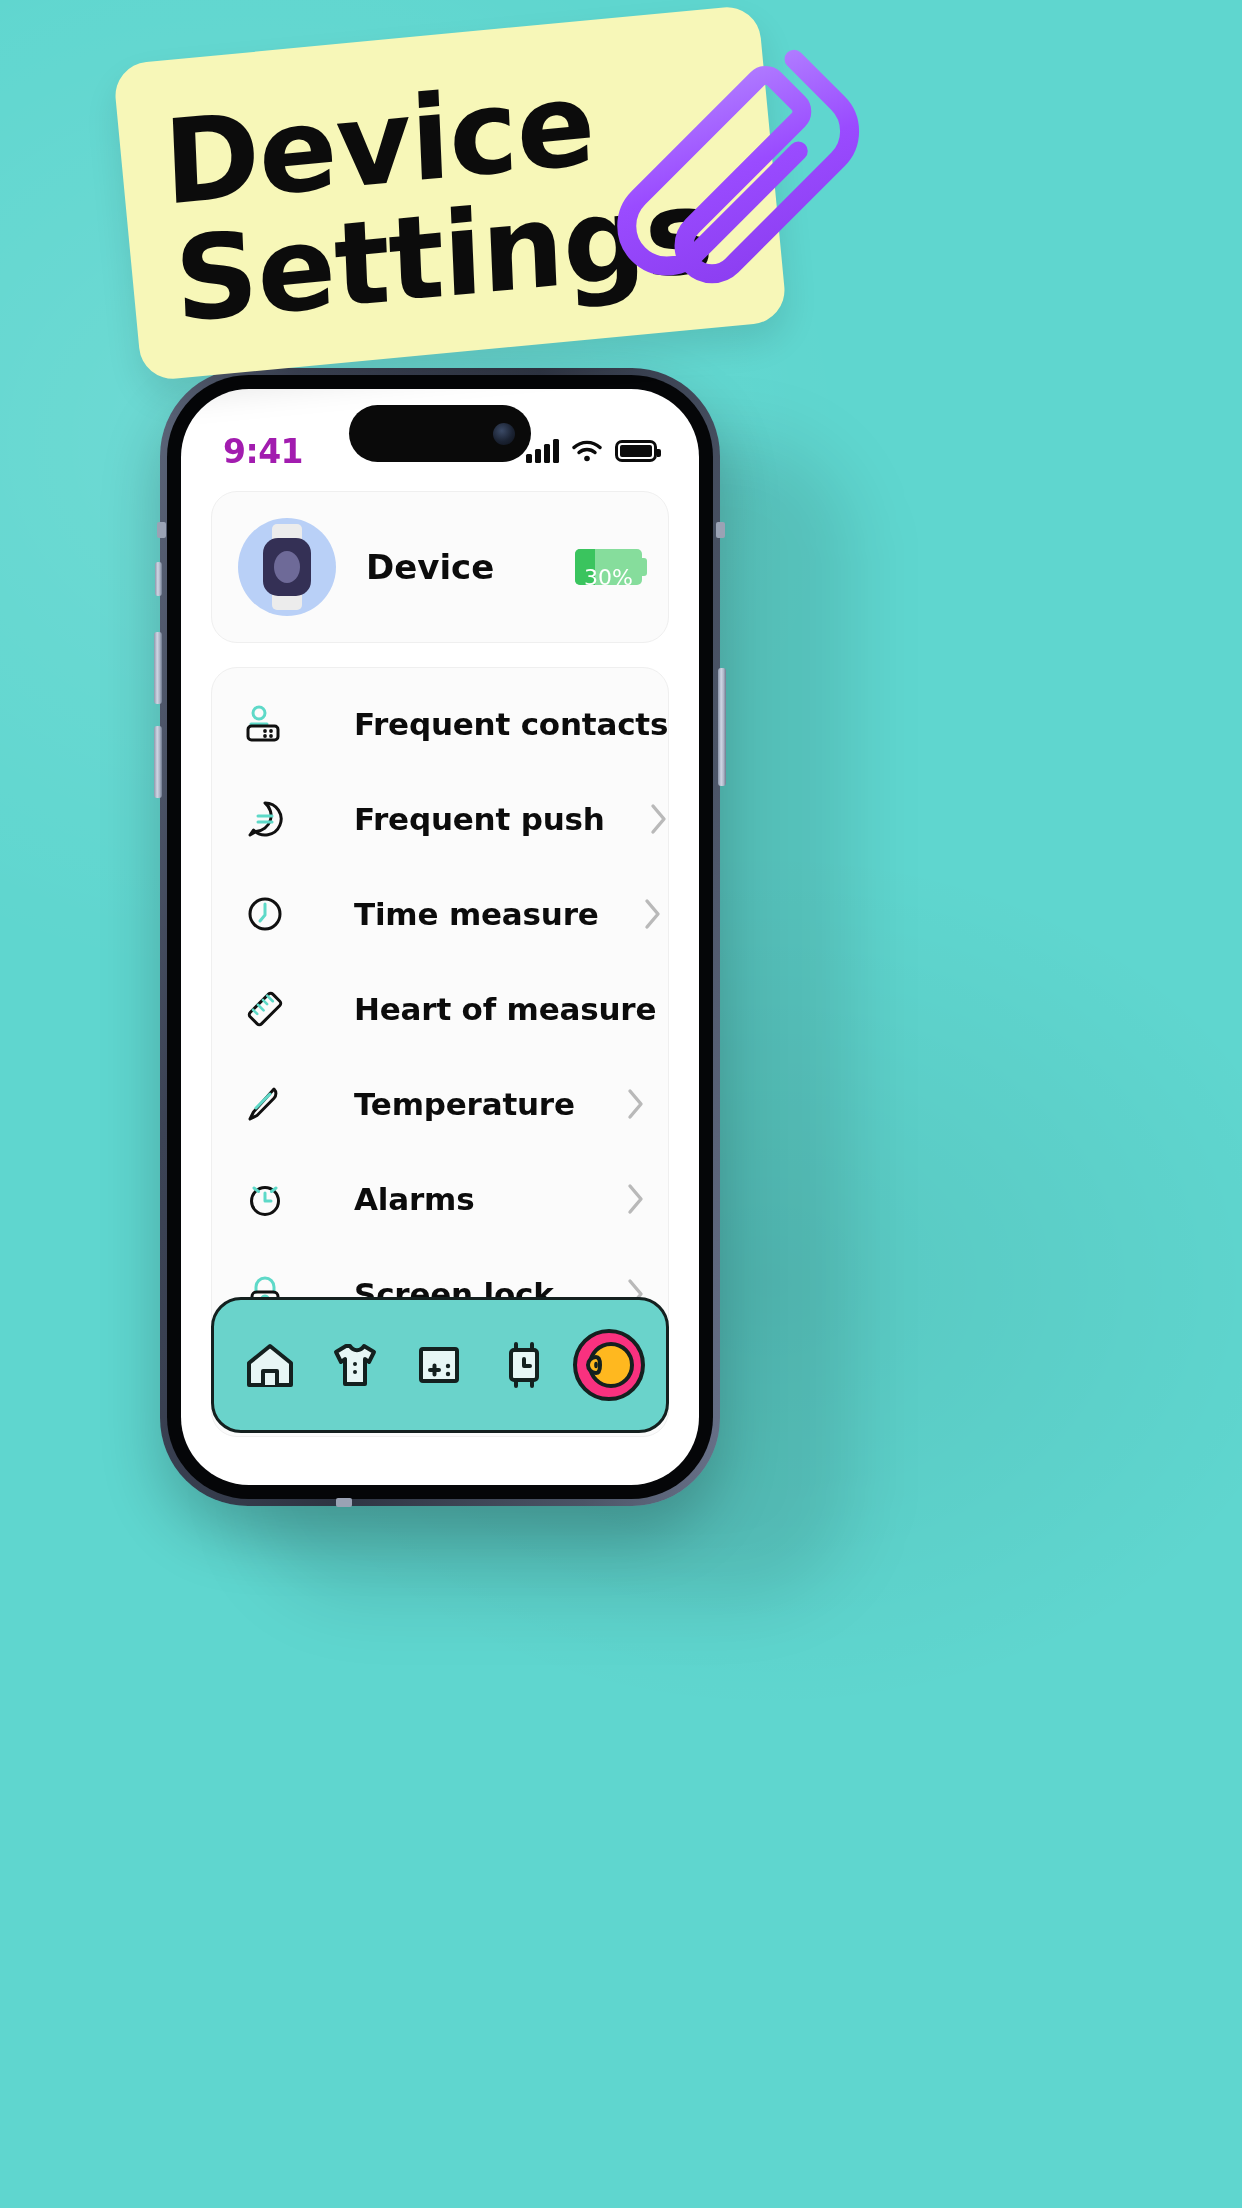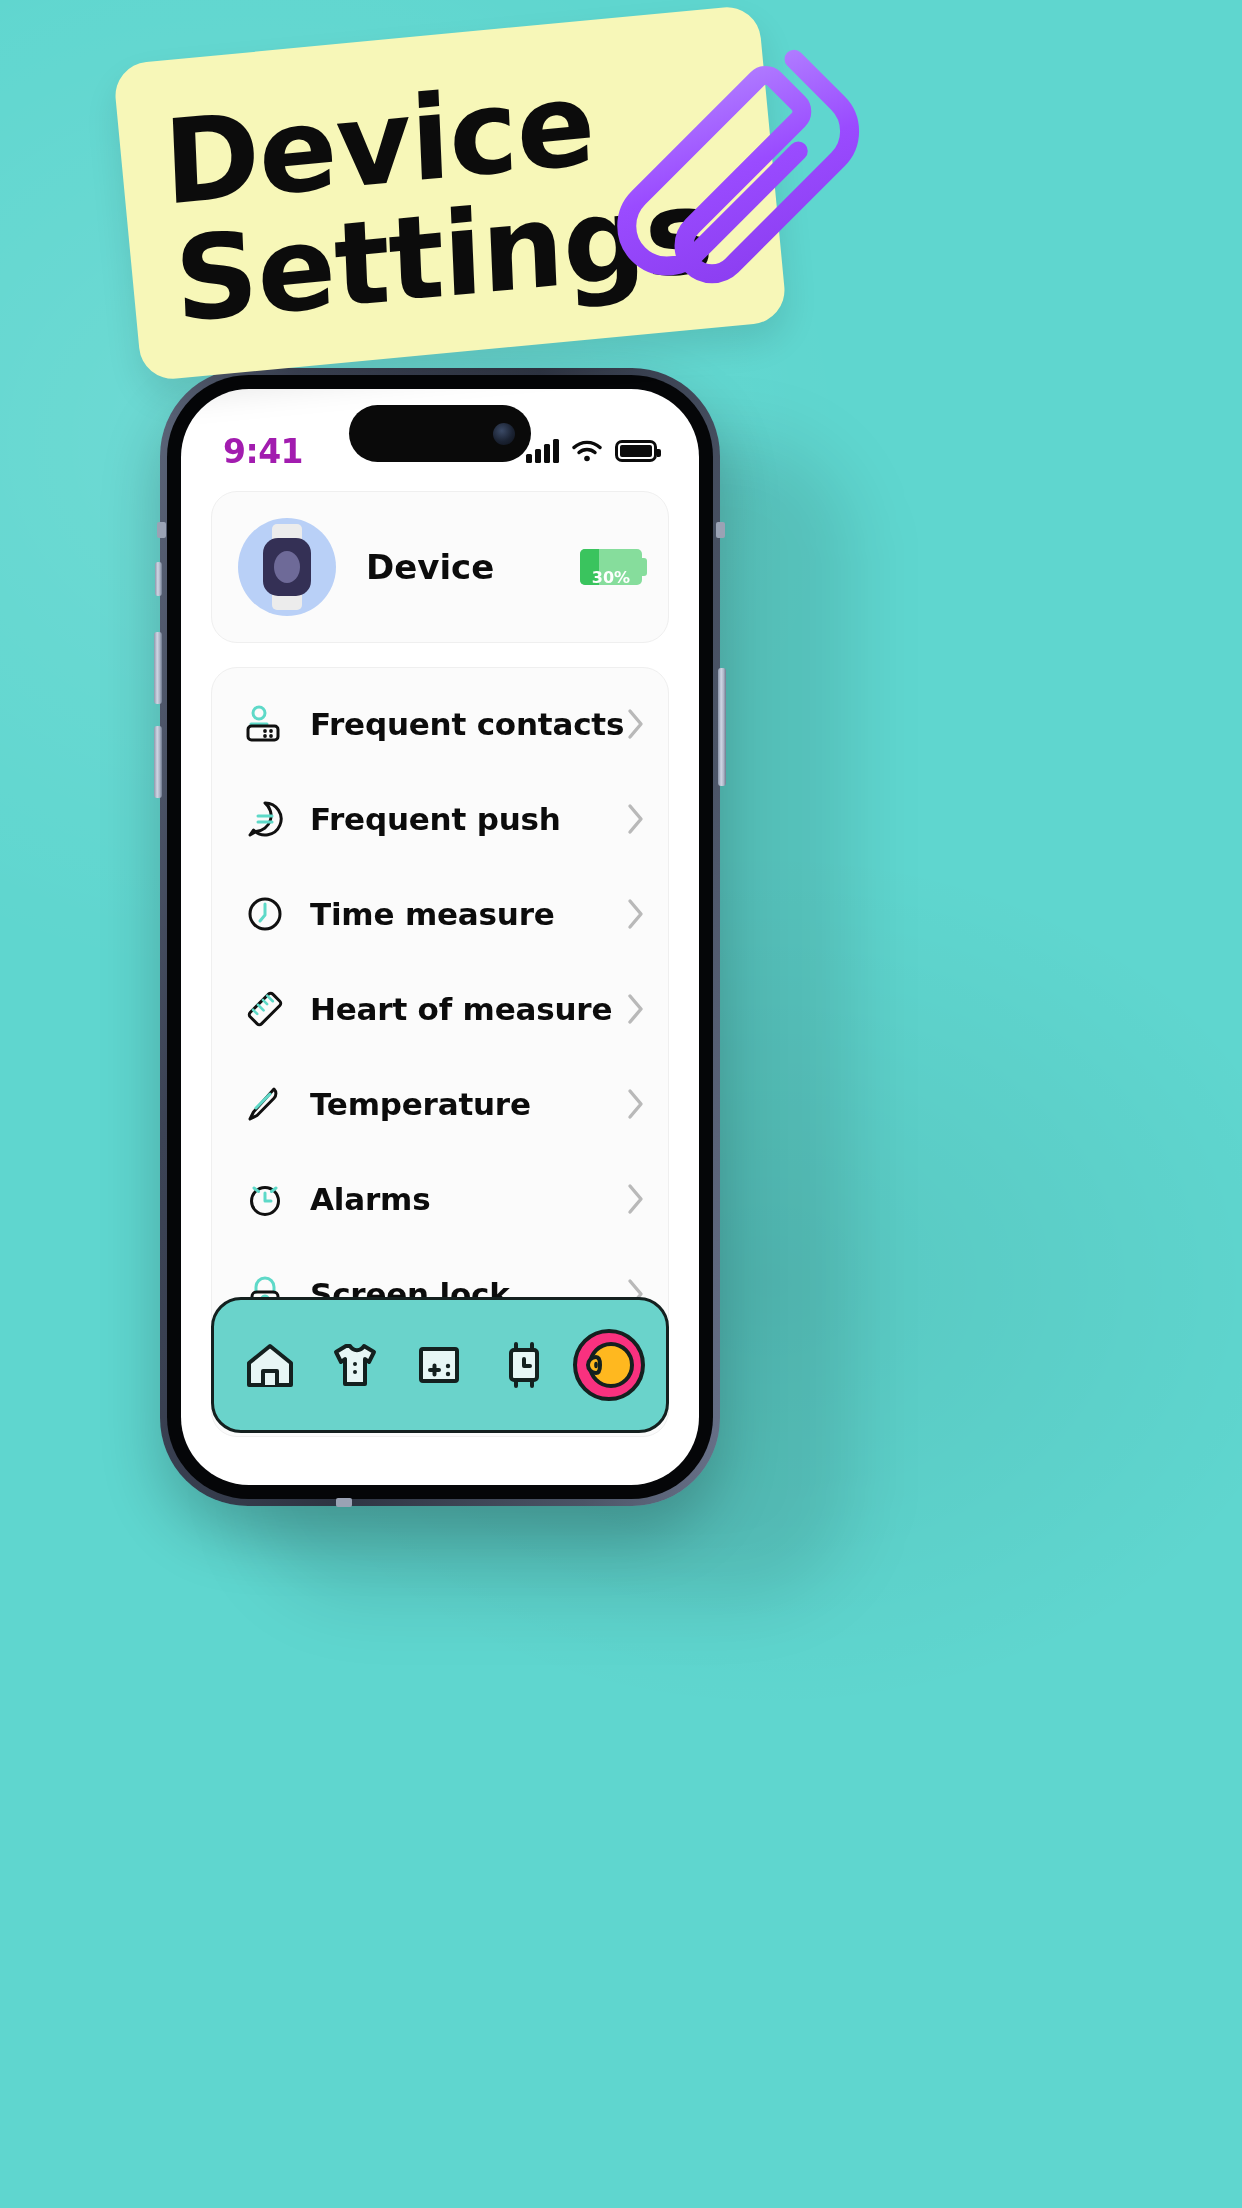--- a/index.html
+++ b/index.html
@@ -212,37 +212,38 @@
     width: 30%; height: 100%; background: #3ac45e;
     border-radius: 5px 0 0 5px;
   }
   .battery-badge::after {
     content: ""; position: absolute; right: -5px; top: 9px;
     width: 5px; height: 18px; background: #86dd9c; border-radius: 0 3px 3px 0;
   }
   .battery-badge span {
     position: relative; z-index: 2;
     font-family: "DejaVu Sans", sans-serif;
-    font-weight: bold;
-    font-size: 16px; color: #ffffff; margin-top: 20px;
+    font-weight: normal;
+    font-size: 22px; color: #ffffff; margin-top: 20px;
   }
 
   
   .settings-card {
     background: #fbfbfb;
     border: 1px solid #efefef;
     border-radius: 26px;
     margin-top: 24px;
     padding: 8px 0 0 0;
     overflow: hidden;
   }
   .row {
     display: flex; align-items: center;
     height: 95px;
     padding: 0 22px 0 26px;
+    gap: 44px;
   }
   .row-ico { width: 54px; flex: 0 0 54px; display: flex; align-items: center; justify-content: center; }
   .row-label {
     font-family: "DejaVu Sans", sans-serif;
     font-weight: bold;
     font-size: 31px;
     color: #0c0c0c;
     margin-left: 18px;
     letter-spacing: -0.2px;
     white-space: nowrap;

